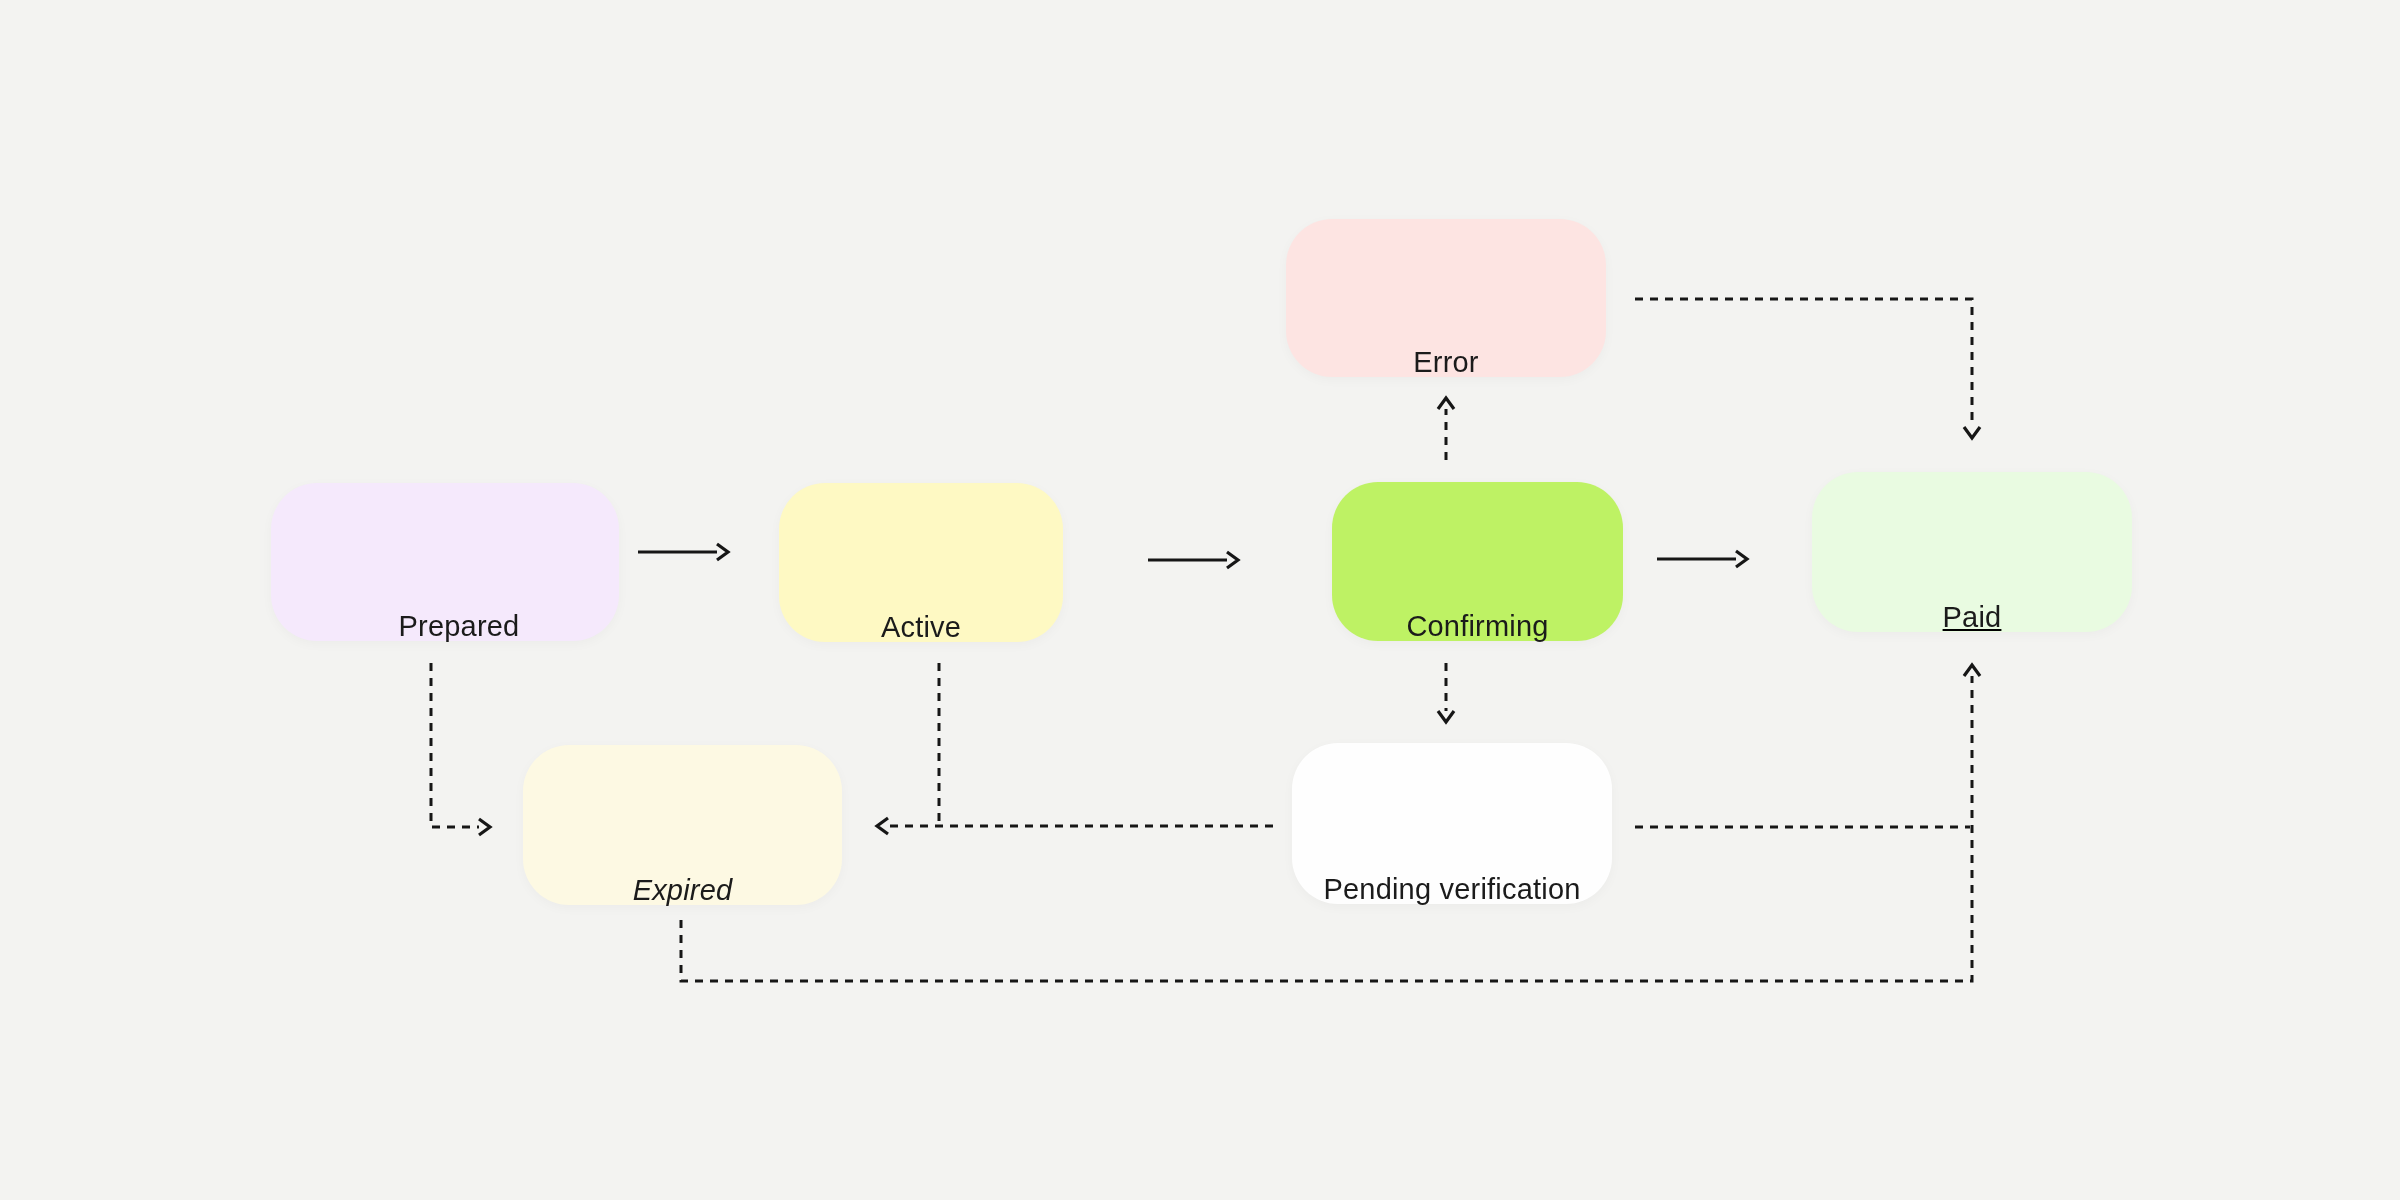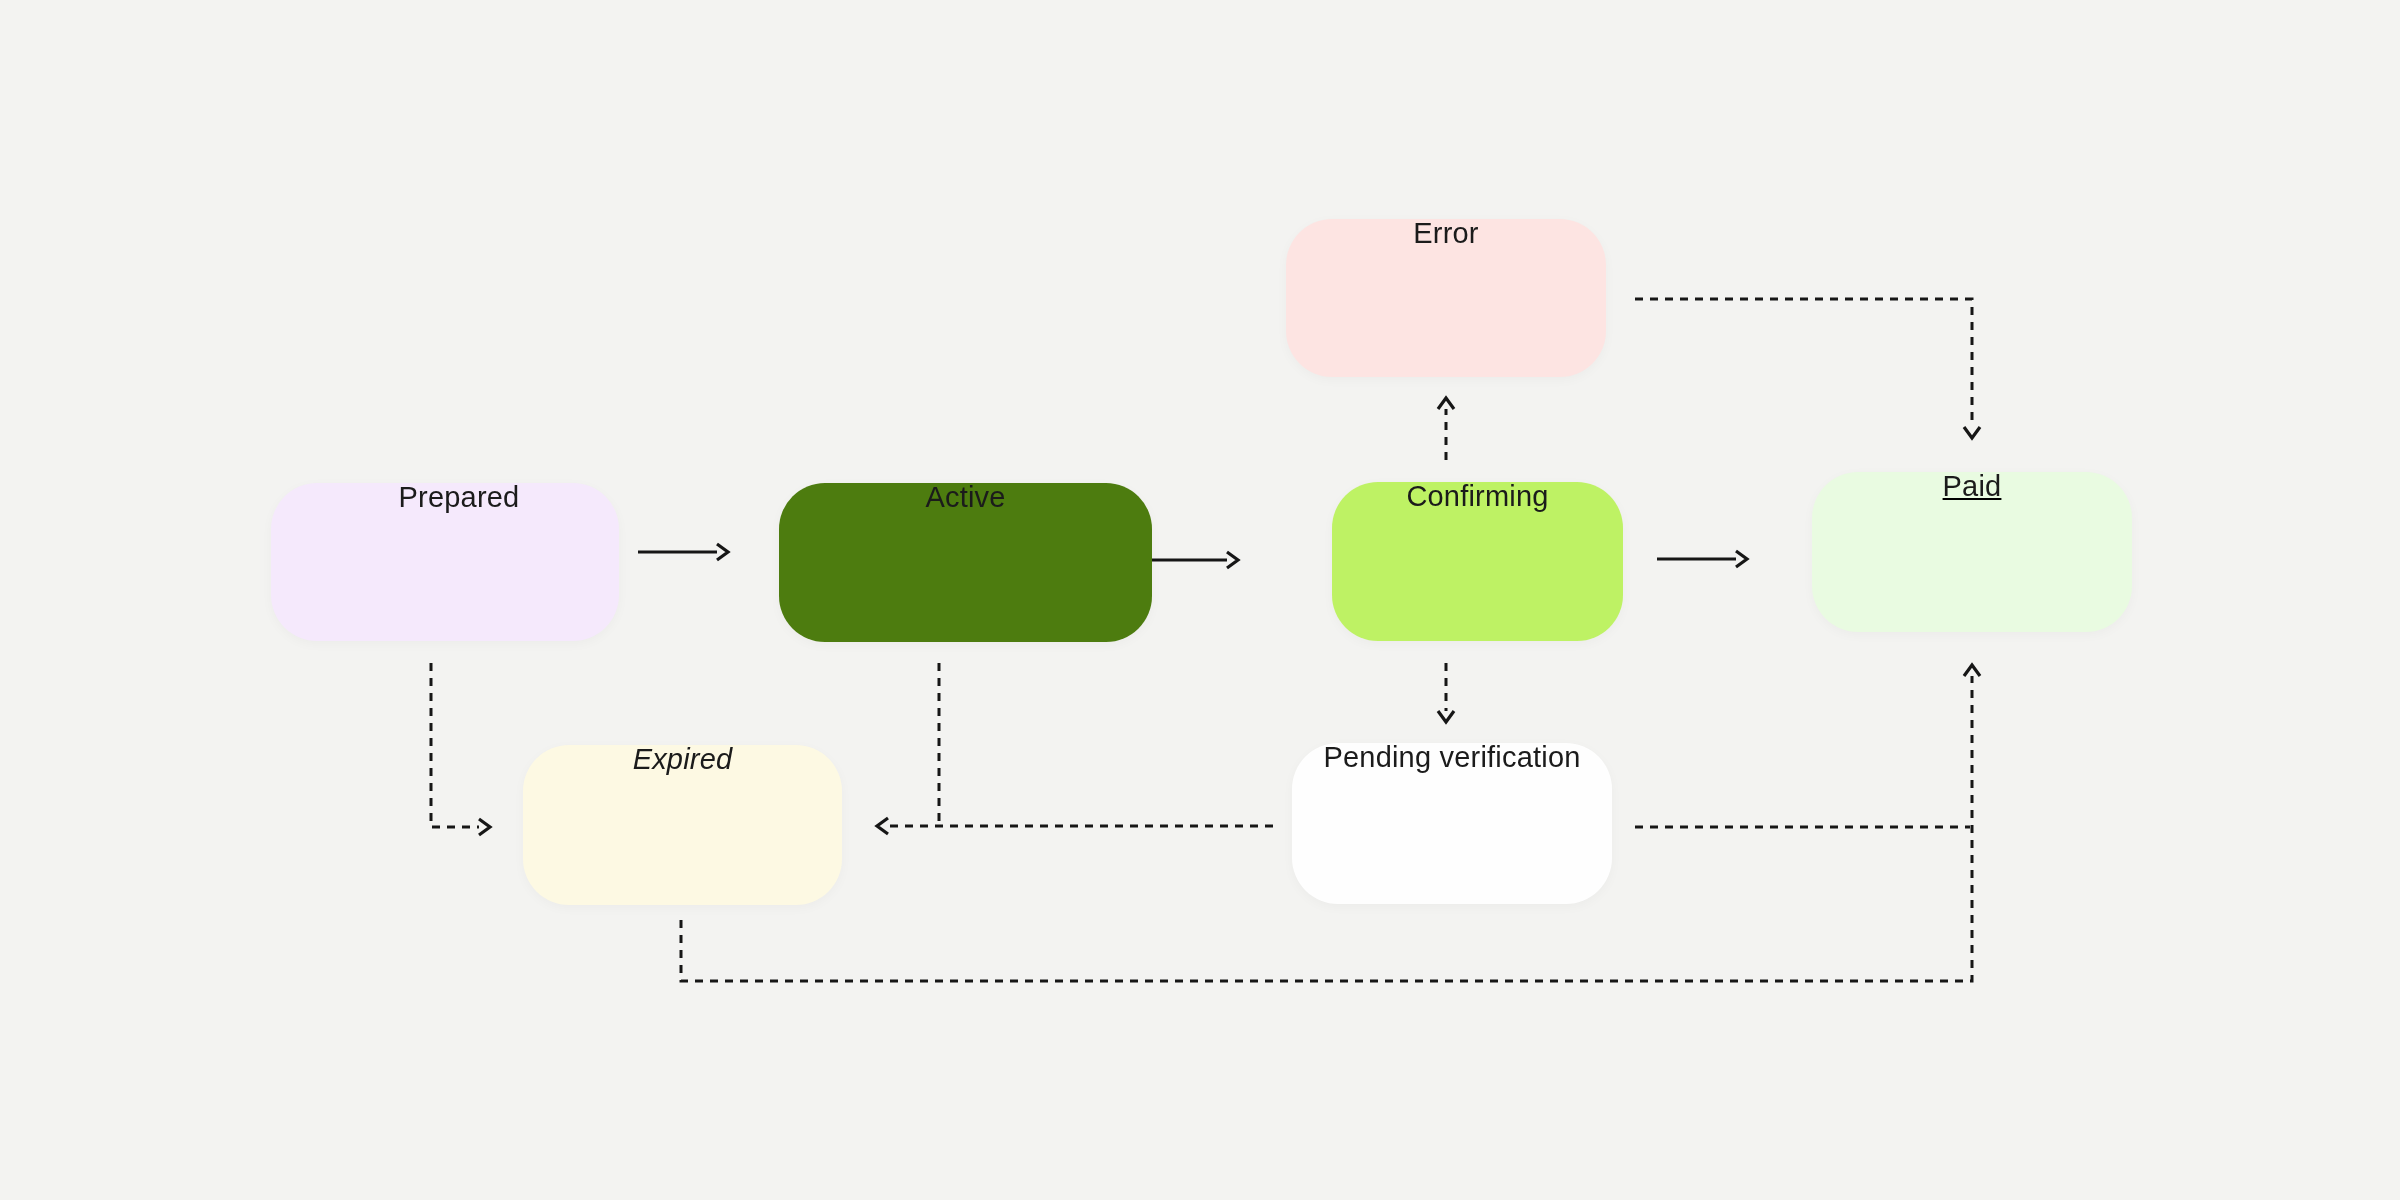--- a/index.html
+++ b/index.html
@@ -32,21 +32,21 @@
   .head {
     fill: none;
     stroke: var(--line, #151515);
     stroke-width: 3.2;
     stroke-linejoin: miter;
   }
   .node {
     position: absolute;
     border-radius: 46px;
     display: flex;
-    align-items: flex-start;
+    align-items: flex-end;
     justify-content: center;
     box-shadow: 0 3px 12px rgba(30,30,30,0.03);
   }
   .node-label {
     font-size: 29px;
     line-height: 1;
     letter-spacing: 0.2px;
     color: var(--text, #1b1b1b);
     white-space: nowrap;
   }
@@ -74,21 +74,21 @@
       <path d="M 431 663 V 827 H 479" class="edge dashed"></path>
       <polyline points="479,819 490,827 479,835" class="head"></polyline>
       <path d="M 1635 827 H 1970" class="edge dashed"></path>
       <path d="M 681 920 V 981 H 1972 V 676" class="edge dashed"></path>
       <polyline points="1964,676 1972,665 1980,676" class="head"></polyline>
     </svg>
 
 <div class="node" style="left: 271px; top: 483px; width: 320px; height: 158px; background: rgb(245, 233, 252); padding-left: 28px;">
       <span class="node-label">Prepared</span>
     </div>
-    <div class="node" style="left: 779px; top: 483px; width: 373px; height: 159px; background: #4d7c0f;">
+    <div class="node" style="left: 779px; top: 483px; width: 284px; height: 159px; background: #fef9c3;">
       <span class="node-label">Active</span>
     </div>
     <div class="node" style="left: 1332px; top: 482px; width: 291px; height: 159px; background: #bef264;">
       <span class="node-label">Confirming</span>
     </div>
     <div class="node" style="left: 1812px; top: 472px; width: 320px; height: 160px; background: rgb(233, 251, 225); text-decoration: underline;">
       <span class="node-label">Paid</span>
     </div>
     <div class="node" style="left: 1286px; top: 219px; width: 320px; height: 158px; background: rgb(253, 228, 226);">
       <span class="node-label">Error</span>

